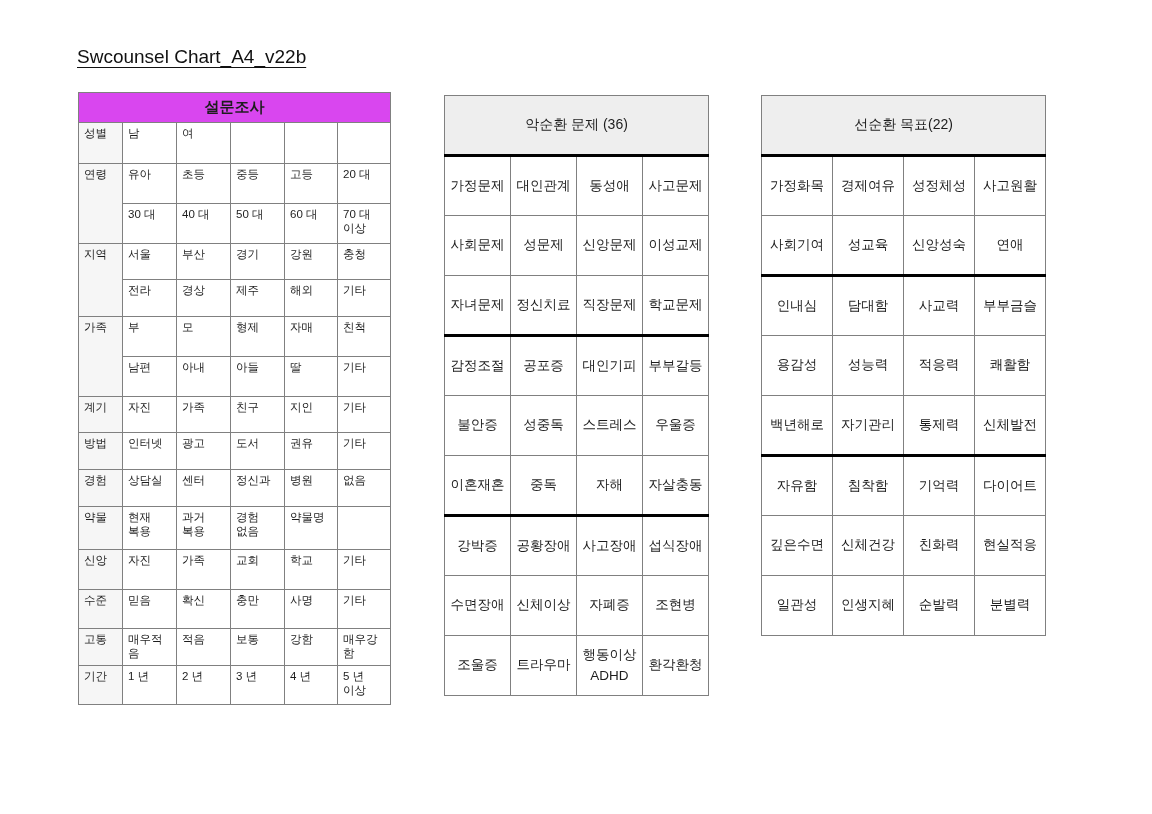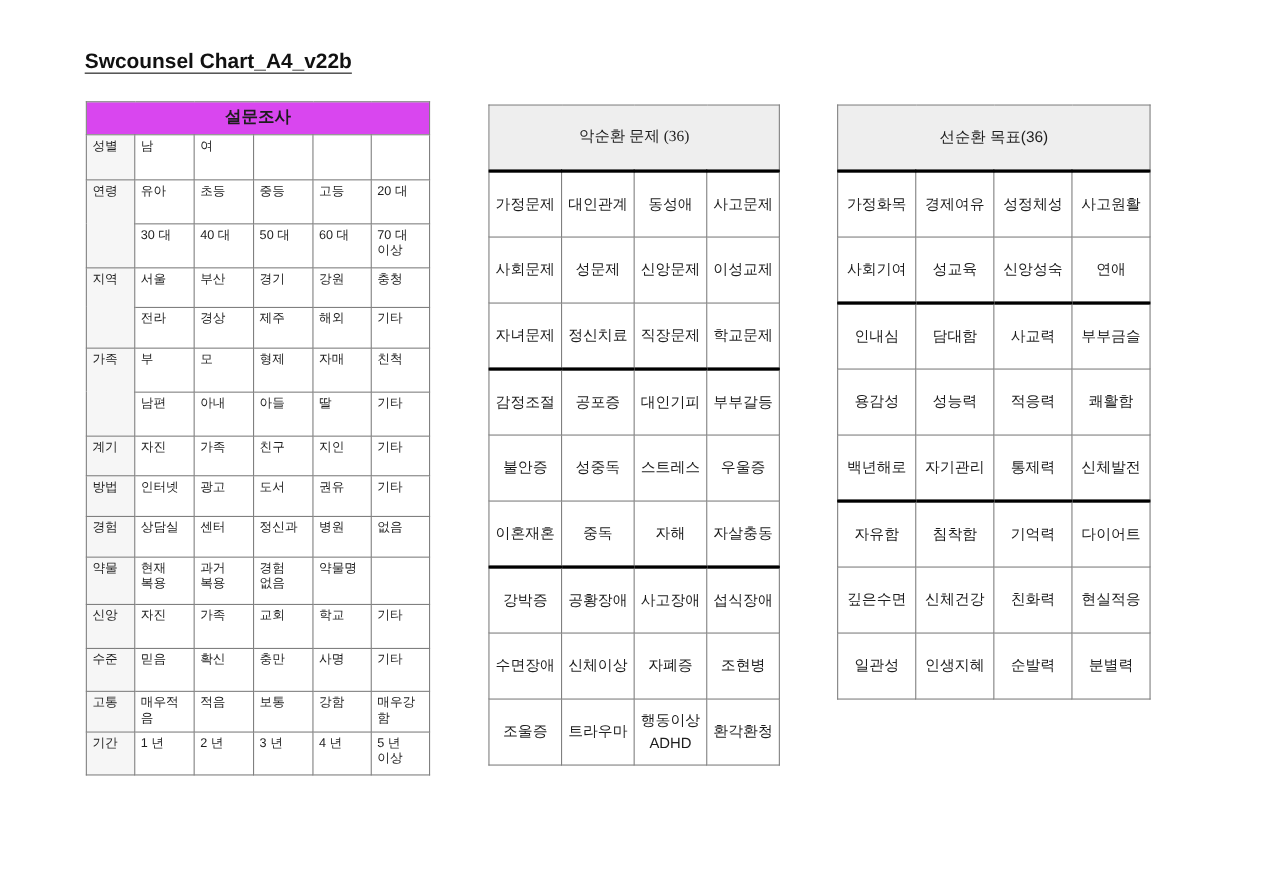--- a/index.html
+++ b/index.html
@@ -3,21 +3,21 @@
 <meta charset="utf-8">
 <style>
   html,body { margin:0; padding:0; }
   body {
     width:1152px; height:814px; background:#ffffff; position:relative;
     font-family:"Liberation Sans","DejaVu Sans",sans-serif; color:#1d1d1d;
     overflow:hidden;
   }
   .page-title {
     position:absolute; left:77px; top:46px;
-    font-size:19px; font-weight:700; color:#111;
+    font-size:19px; font-weight:400; color:#111;
     text-decoration:underline; text-underline-offset:4px;
   }
   table { border-collapse:collapse; table-layout:fixed; position:absolute; background:#fff; }
   td { border:1px solid #808080; overflow:hidden; }
 
   
   #survey { left:78px; top:92px; width:312px; }
   #survey td {
     font-size:11.5px; vertical-align:top; text-align:left;
     padding:3px 4px 0 5px; white-space:pre-line; line-height:1.25;
@@ -185,21 +185,21 @@
 </table>
 
 <table id="problems" class="grid">
   <colgroup>
     <col style="width:66px">
       <col style="width:66px">
       <col style="width:66px">
       <col style="width:66px">
   </colgroup>
   <tbody>
-      <tr style="height: 60px; font-family: Liberation Serif, serif;">
+      <tr style="height: 60px;">
         <td colspan="4" class="thead">악순환 문제 (36)</td>
       </tr>
       <tr style="height: 60px;">
         <td>가정문제</td>
         <td>대인관계</td>
         <td>동성애</td>
         <td>사고문제</td>
       </tr>
       <tr style="height: 60px;">
         <td>사회문제</td>
@@ -255,21 +255,21 @@
 
 <table id="goals" class="grid">
   <colgroup>
     <col style="width:71px">
       <col style="width:71px">
       <col style="width:71px">
       <col style="width:71px">
   </colgroup>
   <tbody>
       <tr style="height: 60px;">
-        <td colspan="4" class="thead">선순환 목표(36)</td>
+        <td colspan="4" class="thead">선순환 목표(22)</td>
       </tr>
       <tr style="height: 60px;">
         <td>가정화목</td>
         <td>경제여유</td>
         <td>성정체성</td>
         <td>사고원활</td>
       </tr>
       <tr style="height: 60px;">
         <td>사회기여</td>
         <td>성교육</td>

